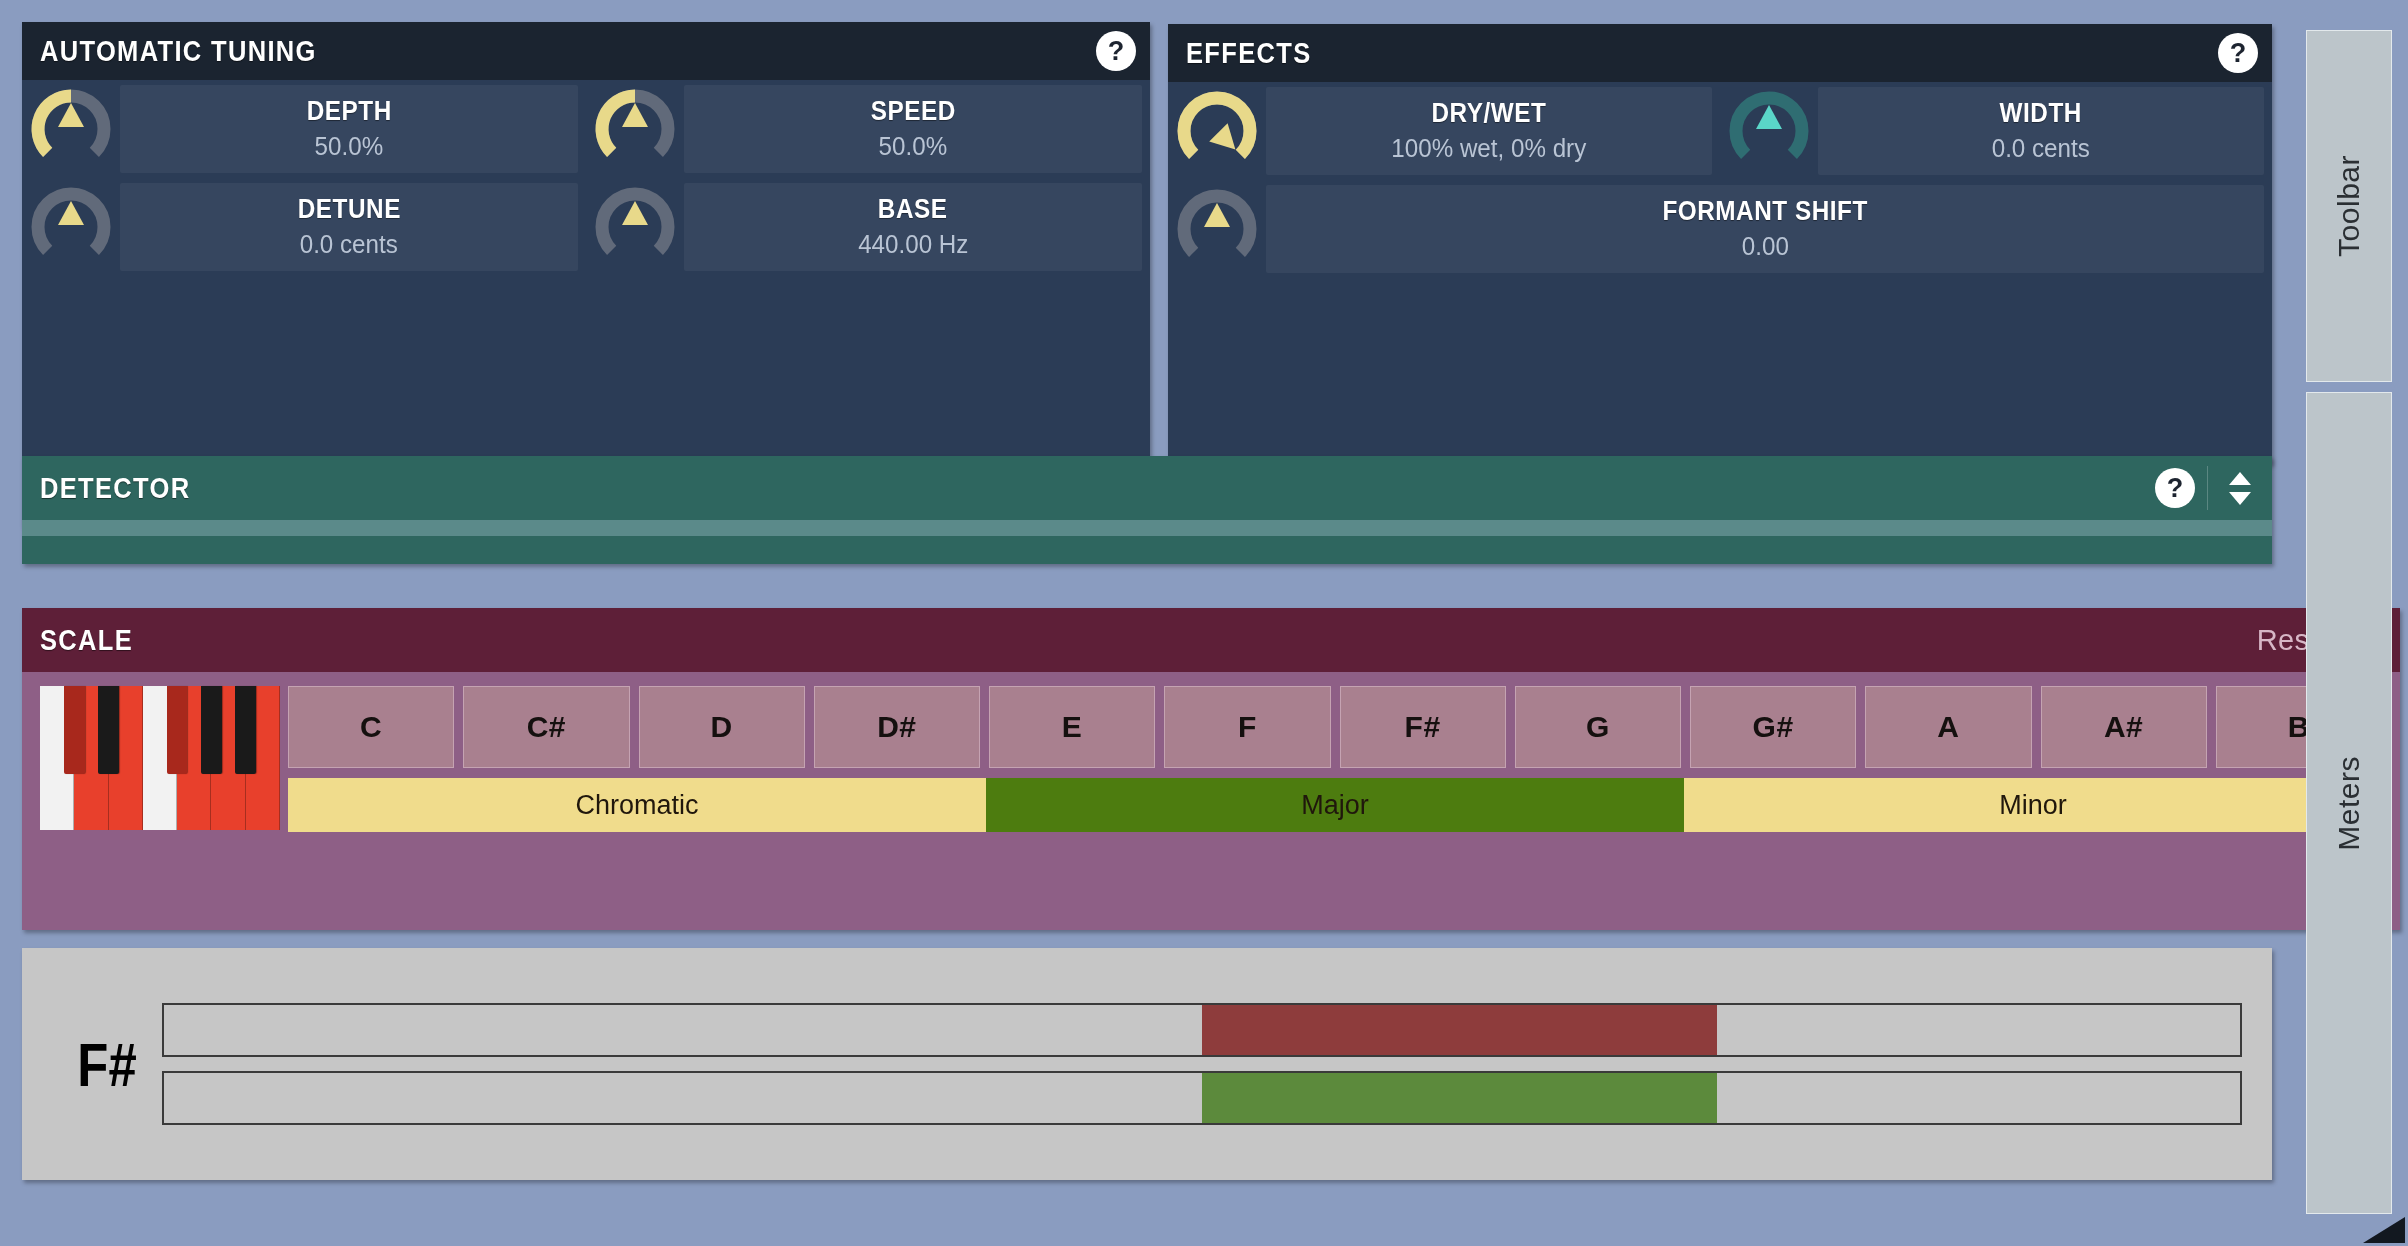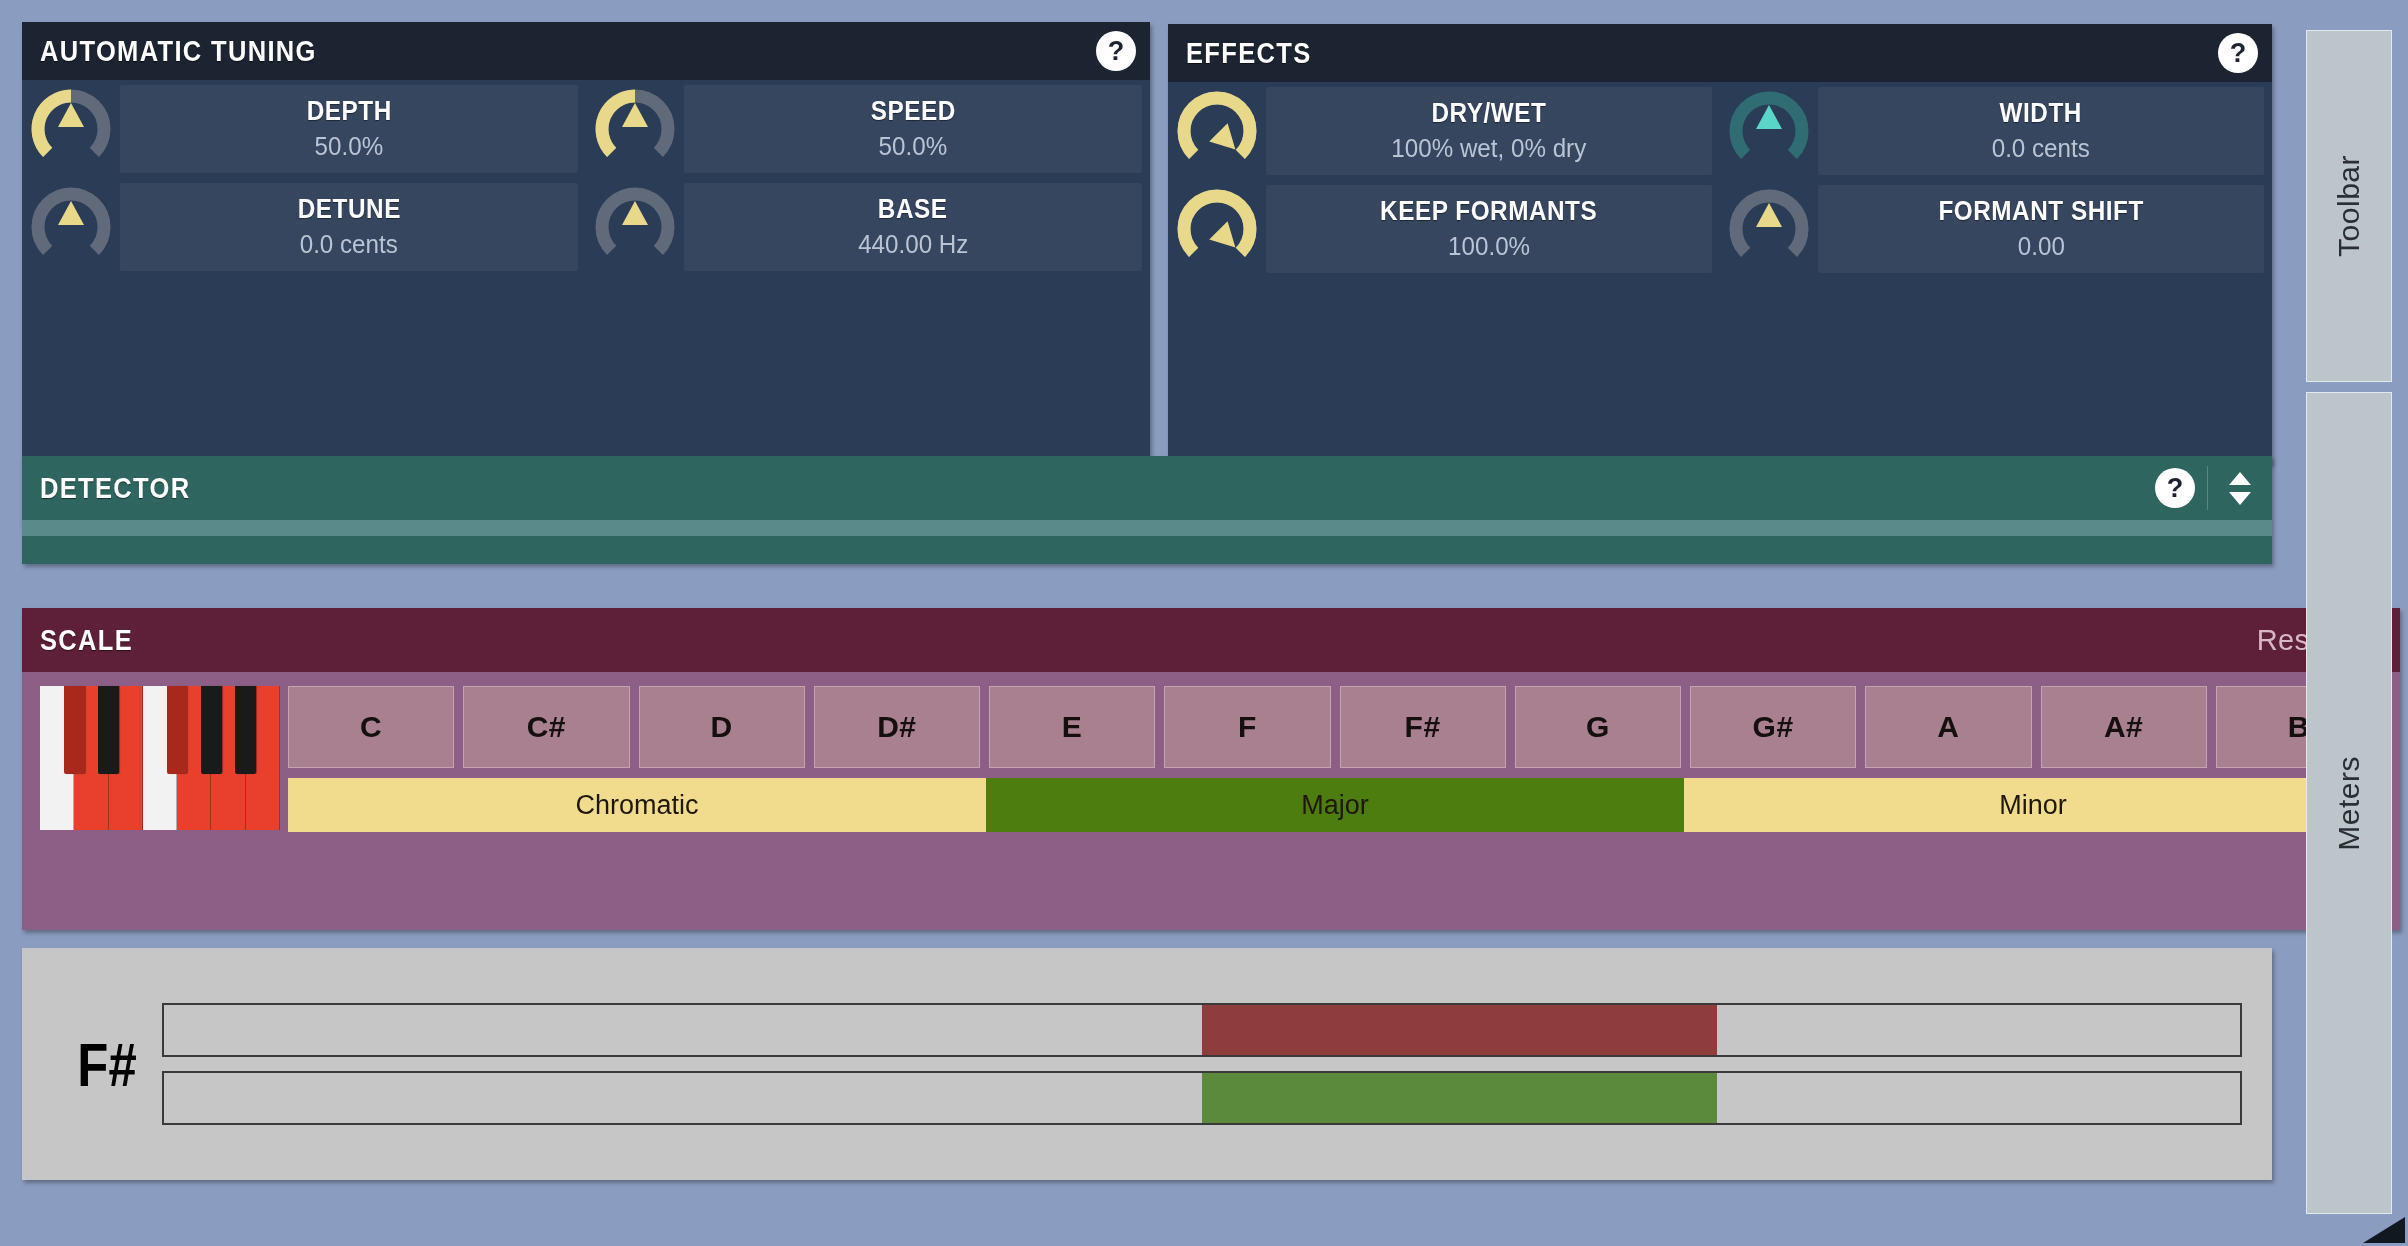--- a/index.html
+++ b/index.html
@@ -230,35 +230,20 @@
                 </g>
               </svg>
             </div>
           <div class="kval">
             <div class="kname">WIDTH</div>
             <div class="knum">0.0 cents</div>
           </div>
         </div>
       </div>
       <div class="krow">
-        <div class="kcell">
-          <div class="knob">
-              <svg viewBox="0 0 98 98">
-                <path d="M 25.665476220843928 72.33452377915606 A 33 33 0 1 1 72.33452377915607 72.33452377915606" fill="none" stroke="#6b7280" stroke-width="13" stroke-linecap="butt" opacity="0.85"></path>
-                <path d="M 25.665476220843928 72.33452377915606 A 33 33 0 1 1 72.33452377915607 72.33452377915606" fill="none" stroke="#e8d98a" stroke-width="13" stroke-linecap="butt"></path>
-                <g transform="rotate(135 49 49)">
-                  <polygon points="49,23 36,47 62,47" fill="#e8d98a"></polygon>
-                </g>
-              </svg>
-            </div>
-          <div class="kval">
-            <div class="kname">KEEP FORMANTS</div>
-            <div class="knum">100.0%</div>
-          </div>
-        </div>
         <div class="kcell">
           <div class="knob">
               <svg viewBox="0 0 98 98">
                 <path d="M 25.665476220843928 72.33452377915606 A 33 33 0 1 1 72.33452377915607 72.33452377915606" fill="none" stroke="#6b7280" stroke-width="13" stroke-linecap="butt" opacity="0.85"></path>
                 <g transform="rotate(0 49 49)">
                   <polygon points="49,23 36,47 62,47" fill="#e8d98a"></polygon>
                 </g>
               </svg>
             </div>
           <div class="kval">

